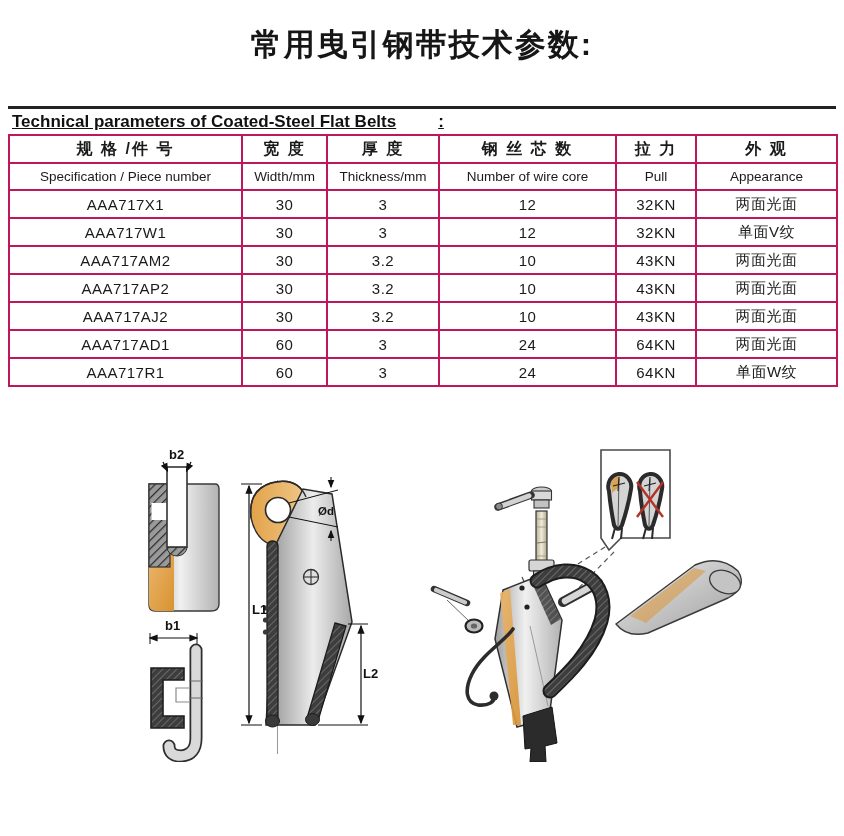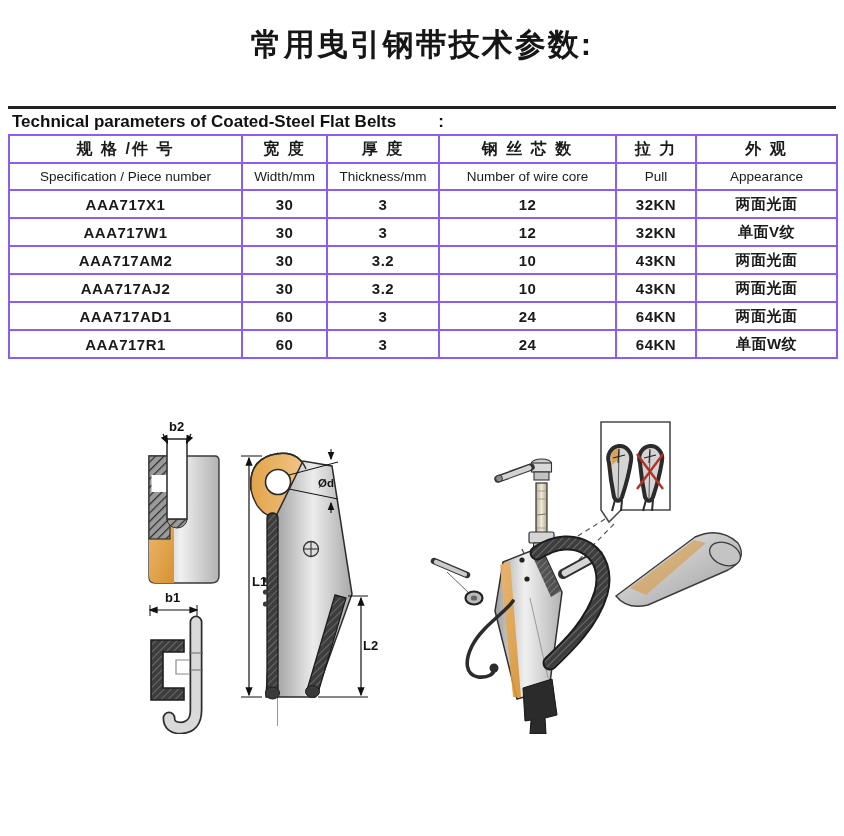--- a/index.html
+++ b/index.html
@@ -1,25 +1,25 @@
 <!DOCTYPE html>
 <html><head>
 <meta charset="utf-8">
 <style>
   html,body{margin:0;padding:0;background:#ffffff;}
   body{width:844px;height:836px;font-family:"Liberation Sans",sans-serif;color:#1c1c1c;overflow:hidden;}
   .page{position:relative;width:844px;height:836px;background:#fff;}
   h1.doc-title{margin:24px 0 0;text-align:center;font-size:31px;font-weight:700;letter-spacing:2px;color:#161616;}
-  .caption-row{margin:40px 8px 0;border-top:3px solid #222;font-weight:700;font-size:17px;padding:3px 0 2px 4px;display:flex;align-items:baseline;color:#111;}
+  .caption-row{margin:40px 8px 0;border-top:3px solid #222;font-weight:700;font-size:17px;padding:3px 0 2px 4px;display:flex;align-items:baseline;color:#111;text-decoration:underline;}
   .caption-row .colon{margin-left:42px;font-weight:700;}
   table.spec{width:828px;margin:0 8px;border-collapse:collapse;table-layout:fixed;}
-  table.spec td,table.spec th{border:2px solid #8b5cf6;text-align:center;vertical-align:middle;padding:0;color:#1a1a1a;}
+  table.spec td,table.spec th{border:2px solid #be185d;text-align:center;vertical-align:middle;padding:0;color:#1a1a1a;}
   .cn-h{font-size:16px;font-weight:700;letter-spacing:2px;height:26px;}
   .en-h{font-size:13.5px;font-weight:400;height:25px;letter-spacing:0;}
-  .d-cell{font-size:15px;font-weight:700;height:26px;letter-spacing:0.5px;}
+  .d-cell{font-size:15px;font-weight:400;height:26px;letter-spacing:0.5px;}
   h2.sec-title{margin:22px 0 0;text-align:center;font-size:29px;font-weight:700;letter-spacing:4px;color:#161616;}
   .diagrams{position:relative;width:844px;height:337px;margin-top:38px;}
   .diagrams svg{position:absolute;left:0;top:0;}
   svg text{font-family:"Liberation Sans",sans-serif;}
   .dim-label{font-size:13px;font-weight:700;fill:#111;}
 </style>
 </head>
 <body>
 
 <div class="page">
@@ -70,20 +70,28 @@
         <tr>
           <td class="d-cell">AAA717W1</td>
           <td class="d-cell">30</td>
           <td class="d-cell">3</td>
           <td class="d-cell">12</td>
           <td class="d-cell">32KN</td>
           <td class="d-cell">单面V纹</td>
         </tr>
         <tr>
           <td class="d-cell">AAA717AM2</td>
+          <td class="d-cell">30</td>
+          <td class="d-cell">3.2</td>
+          <td class="d-cell">10</td>
+          <td class="d-cell">43KN</td>
+          <td class="d-cell">两面光面</td>
+        </tr>
+        <tr>
+          <td class="d-cell">AAA717AP2</td>
           <td class="d-cell">30</td>
           <td class="d-cell">3.2</td>
           <td class="d-cell">10</td>
           <td class="d-cell">43KN</td>
           <td class="d-cell">两面光面</td>
         </tr>
         <tr>
           <td class="d-cell">AAA717AJ2</td>
           <td class="d-cell">30</td>
           <td class="d-cell">3.2</td>

